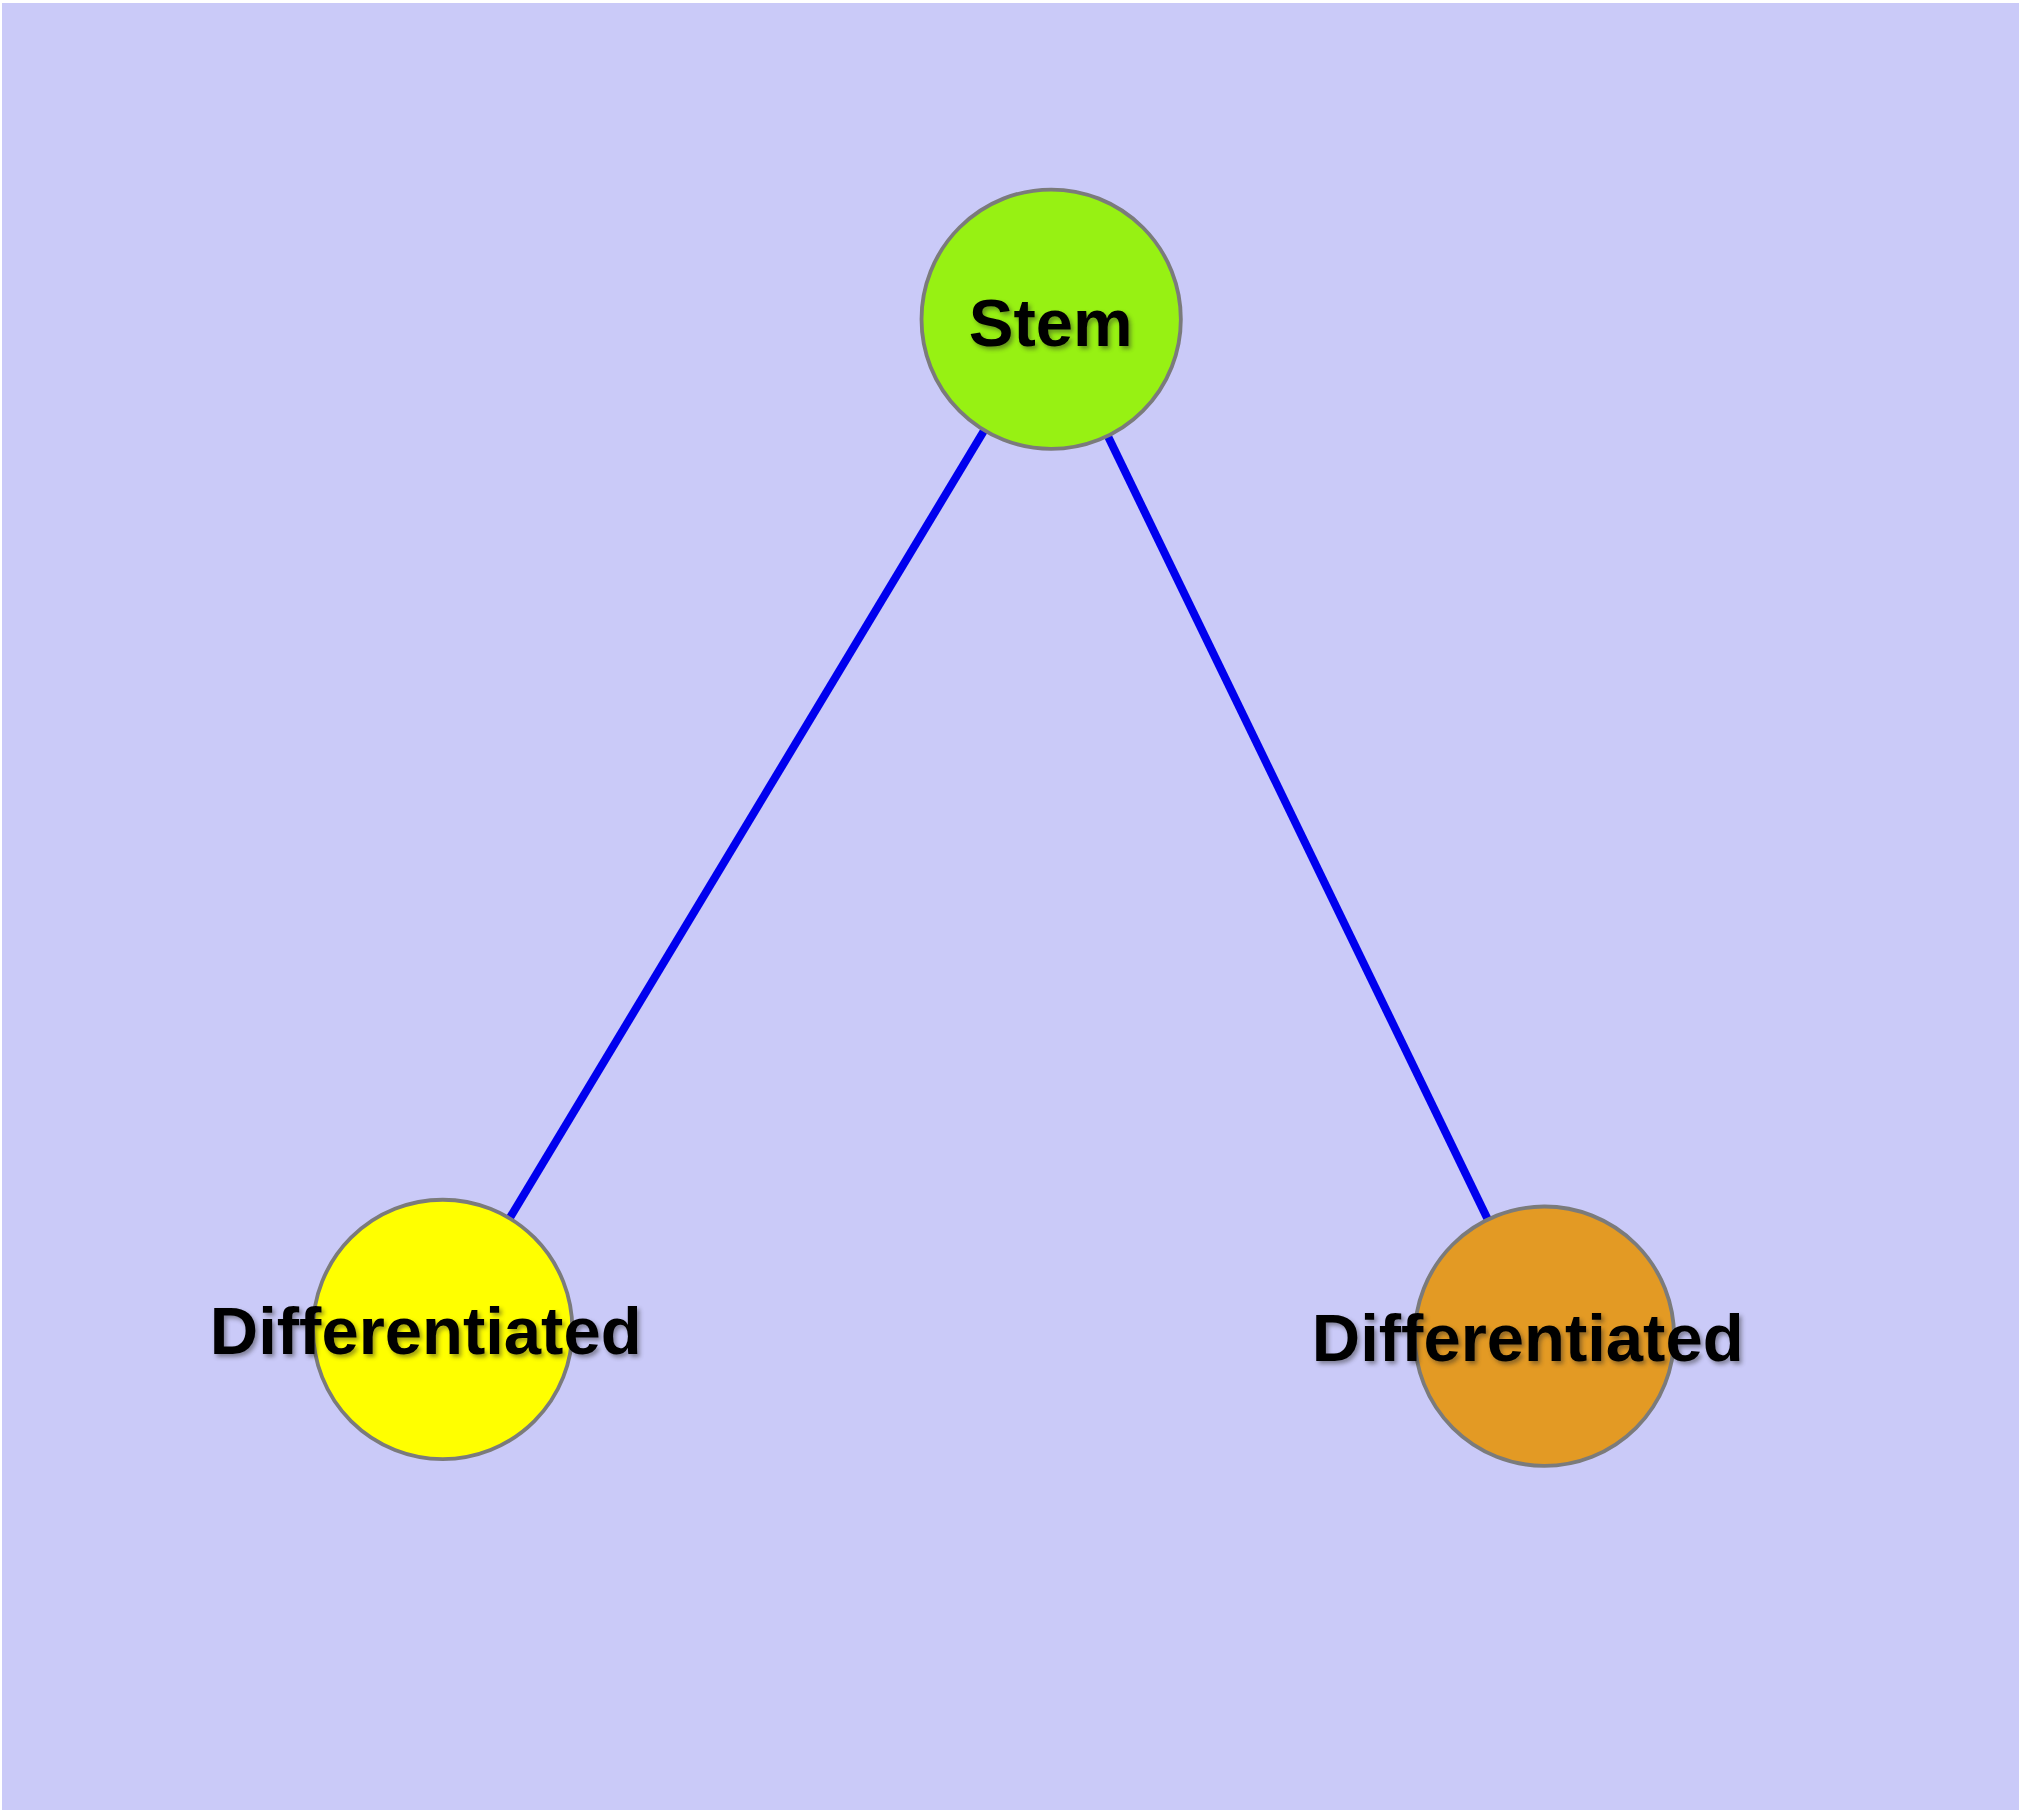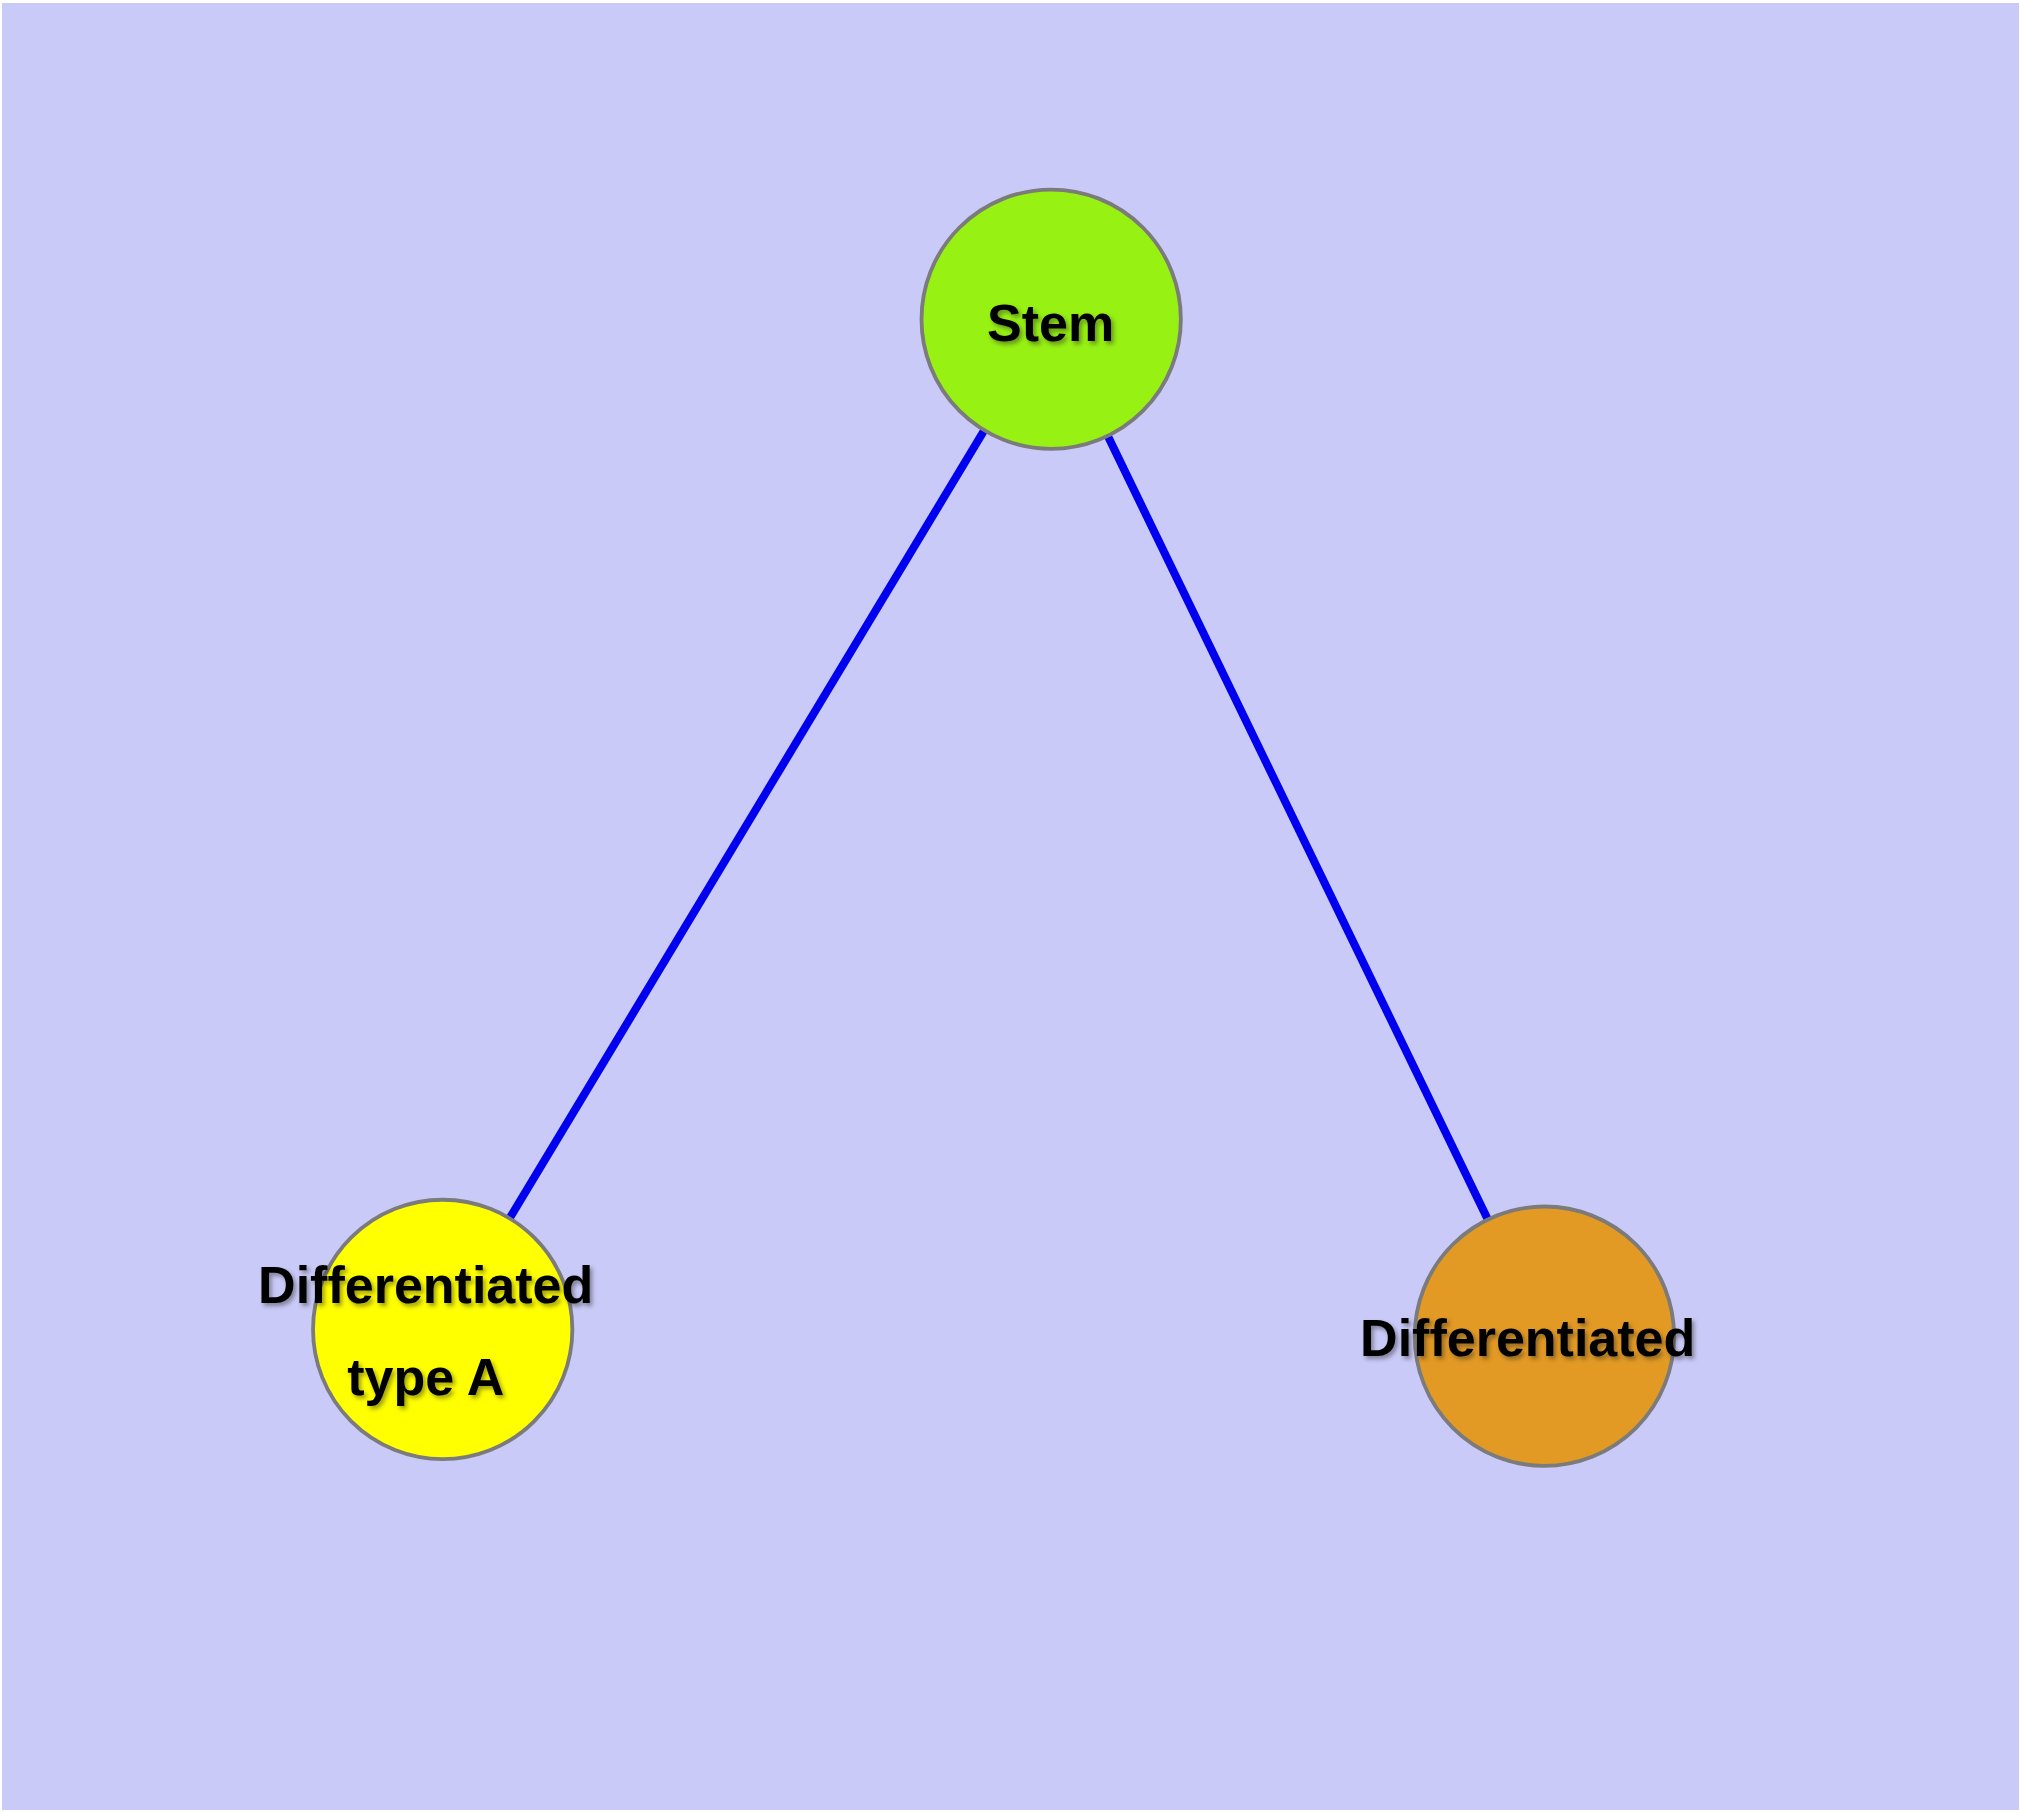--- a/index.html
+++ b/index.html
@@ -33,21 +33,21 @@
   }
   .node-circle {
     stroke: var(--node-border, #7B7B7B);
     stroke-width: 4.5px;
   }
   .label {
     position: absolute;
     transform: translate(-50%, -50%);
     font-family: "Liberation Sans", sans-serif;
     font-weight: bold;
-    font-size: 52px;
+    font-size: 67px;
     line-height: 92px;
     color: #000000;
     text-align: center;
     white-space: nowrap;
     text-shadow: 2.5px 3.4px 4.2px rgba(40,40,40,0.45);
   }
   .label .line { display: block; }
 </style>
 </head>
 <body style="background: rgb(255, 255, 255);">
@@ -61,20 +61,19 @@
     <circle class="node-circle" cx="520" cy="1565" r="153" fill="#FFFF00"></circle>
     <circle class="node-circle" cx="1820" cy="1573" r="153" fill="#E39A24"></circle>
   </svg>
 
   <div class="label" style="left:1049px; top:320px;">
     <span class="line">Stem</span>
   </div>
 
   <div class="label" style="left:424px; top:1328px;">
     <span class="line">Differentiated</span>
-    <span class="line">type A</span>
   </div>
 
   <div class="label" style="left:1526px; top:1335px;">
     <span class="line">Differentiated</span>
   </div>
 </div>
 
 
 </body></html>

